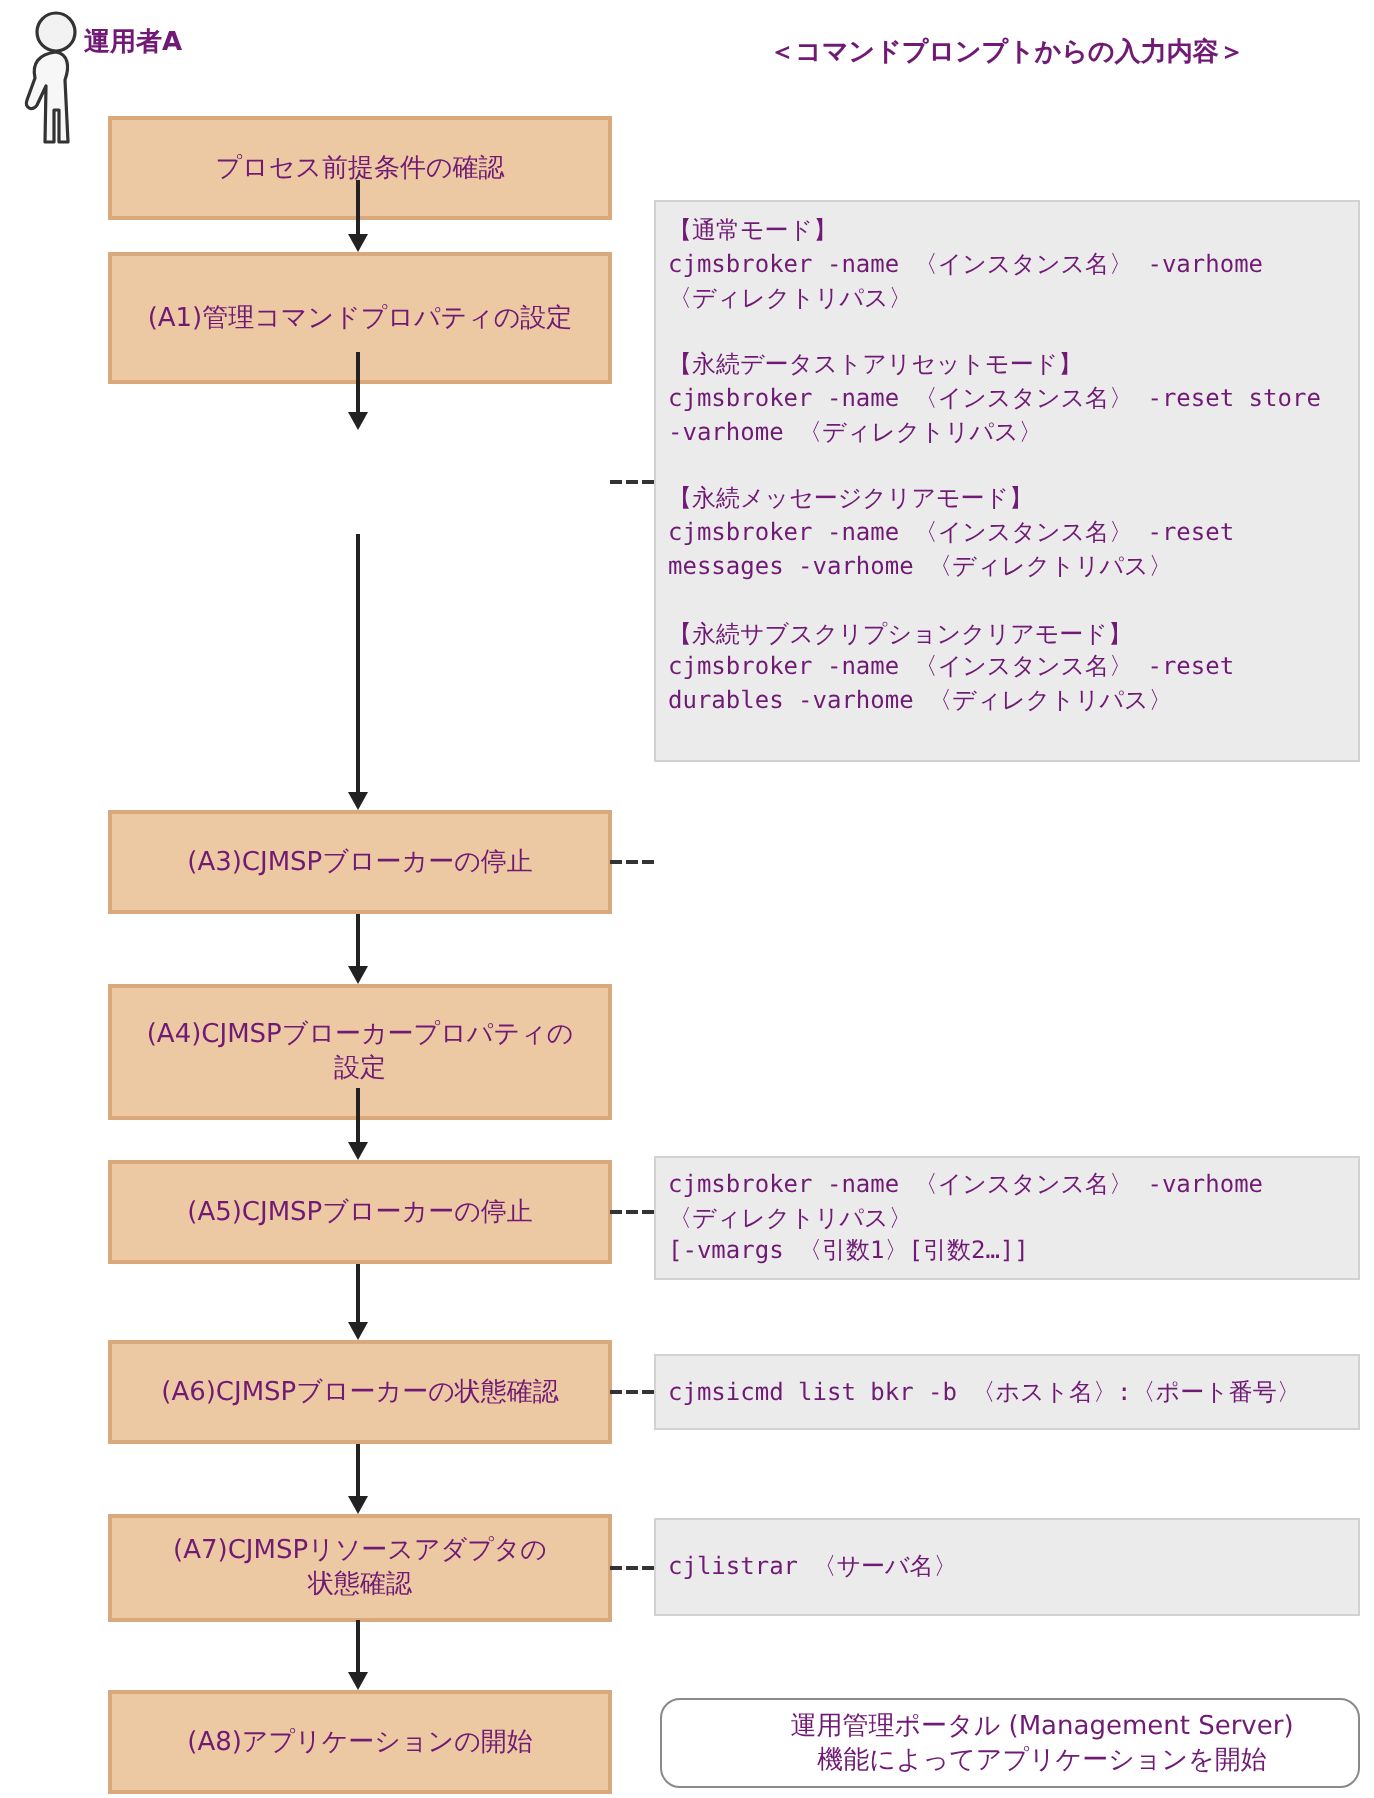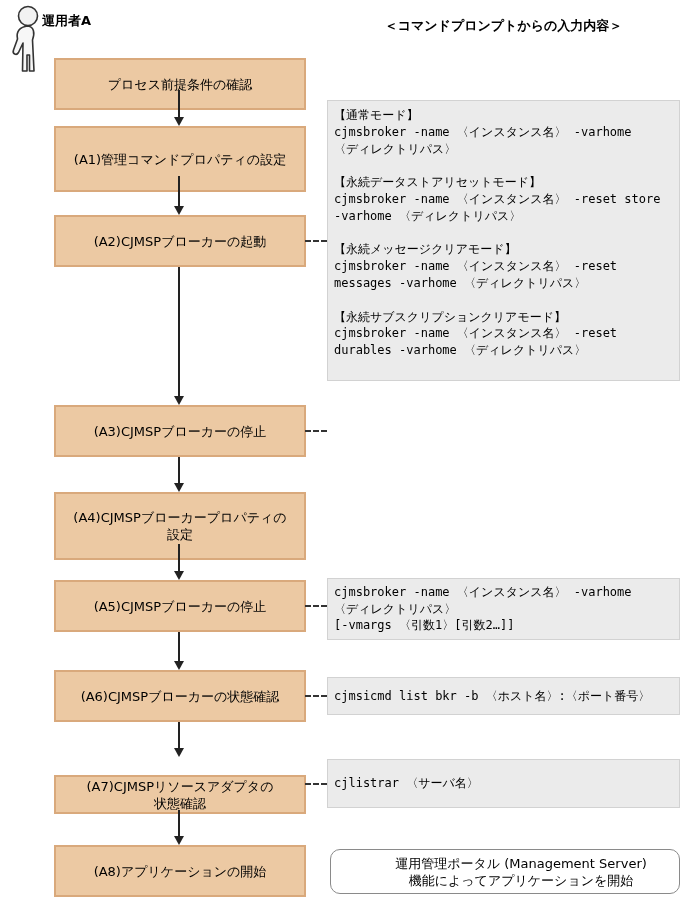--- a/index.html
+++ b/index.html
@@ -1,21 +1,21 @@
 <!DOCTYPE html>
 <html><head>
 <meta charset="utf-8">
 <style>
   html,body{margin:0;padding:0;background:#fff;}
   #canvas{
     position:relative;
     width:687px;height:899px;
     background:#fff;
     font-family:"DejaVu Sans","Liberation Sans",sans-serif;
-    color:#000000;
+    color:#701a75;
     overflow:hidden;
   }
   .abs{position:absolute;}
   
   #actor-icon{left:4px;top:4px;width:42px;height:74px;}
   #actor-label{left:42px;top:12px;font-size:13px;font-weight:bold;white-space:nowrap;}
   
   #right-title{left:327px;top:17px;width:353px;text-align:center;font-size:13px;font-weight:bold;white-space:nowrap;}
   
   .step{
@@ -27,21 +27,21 @@
     text-align:center;font-size:13px;line-height:17px;
     white-space:pre-line;
   }
   .s0{top:38px;height:52px;margin-top:20px;}
   .s1{top:126px;height:66px;}
   .s2{top:215px;height:52px;}
   .s3{top:405px;height:52px;}
   .s4{top:492px;height:68px;}
   .s5{top:580px;height:52px;}
   .s6{top:670px;height:52px;}
-  .s7{top:757px;height:39px;margin-top:18px;}
+  .s7{top:757px;height:54px;}
   .s8{top:845px;height:52px;}
   
   .arrow{left:178px;width:2px;background:#222;}
   .arrow::after{
     content:'';position:absolute;bottom:-8px;left:-4px;
     border-left:5px solid transparent;border-right:5px solid transparent;
     border-top:9px solid #222;
   }
   .ar0{top:90px;height:28px;}
   .ar1{top:176px;height:31px;}
@@ -94,21 +94,20 @@
       <circle cx="24" cy="12" r="9.5" fill="#f2f2f2" stroke="#333" stroke-width="1.6"></circle>
       <path d="M24 22 C15 23 12 28 13.5 35 L9.5 46 C8 50 12.5 52 14.5 48.5 L19 39 L18.5 67 L23 67 L23 51 L25.5 51 L25.5 67 L30 67 L28.5 36 C31 29 30 23 24 22 Z" fill="#f7f7f7" stroke="#333" stroke-width="1.6" stroke-linejoin="round"></path>
     </svg>
   </div>
   <div class="abs" id="actor-label">運用者A</div>
 
   <div class="abs" id="right-title">＜コマンドプロンプトからの入力内容＞</div>
 
   <div class="abs step s0">プロセス前提条件の確認</div>
   <div class="abs step s1">(A1)管理コマンドプロパティの設定</div>
-  <div class="abs step s2">(A2)CJMSPブローカーの起動</div>
   <div class="abs step s3">(A3)CJMSPブローカーの停止</div>
   <div class="abs step s4">(A4)CJMSPブローカープロパティの
 設定</div>
   <div class="abs step s5">(A5)CJMSPブローカーの停止</div>
   <div class="abs step s6">(A6)CJMSPブローカーの状態確認</div>
   <div class="abs step s7">(A7)CJMSPリソースアダプタの
 状態確認</div>
   <div class="abs step s8">(A8)アプリケーションの開始</div>
 
   <div class="abs arrow ar0"></div>

